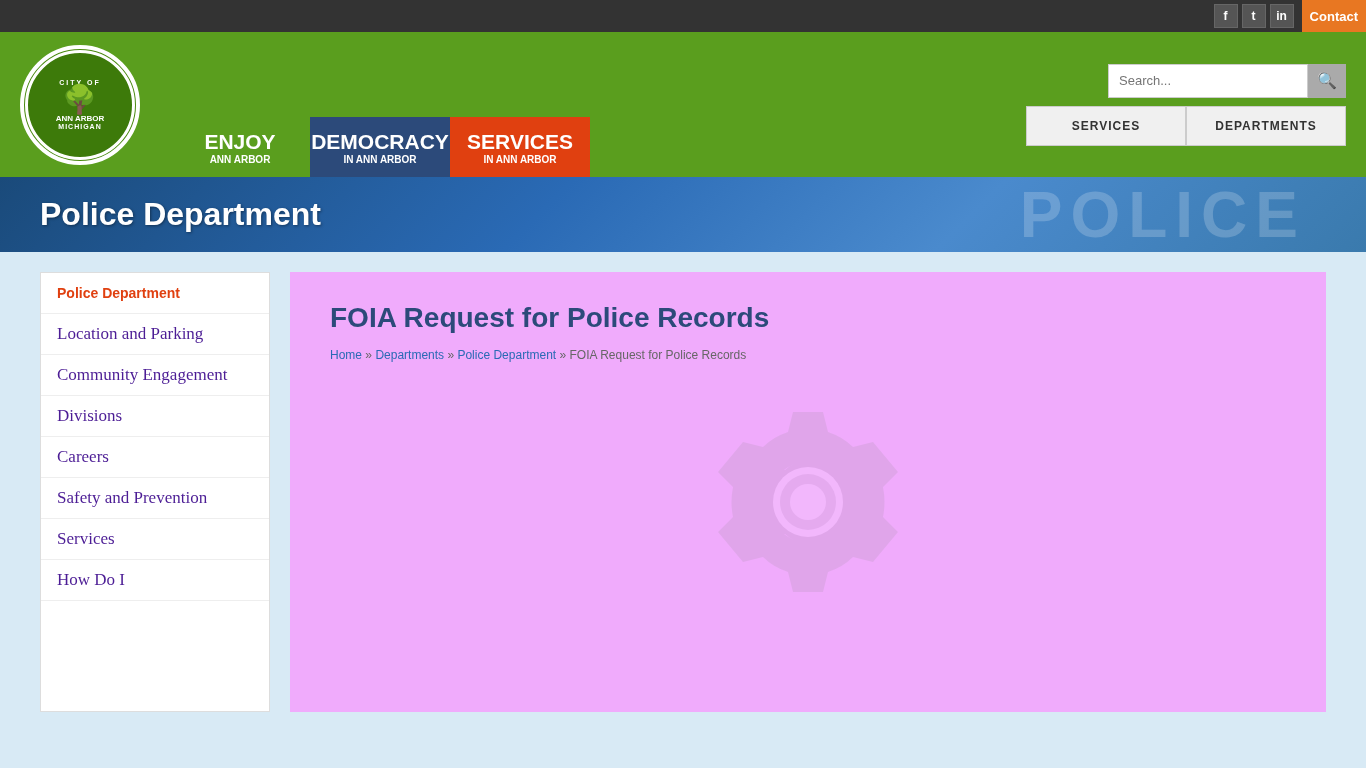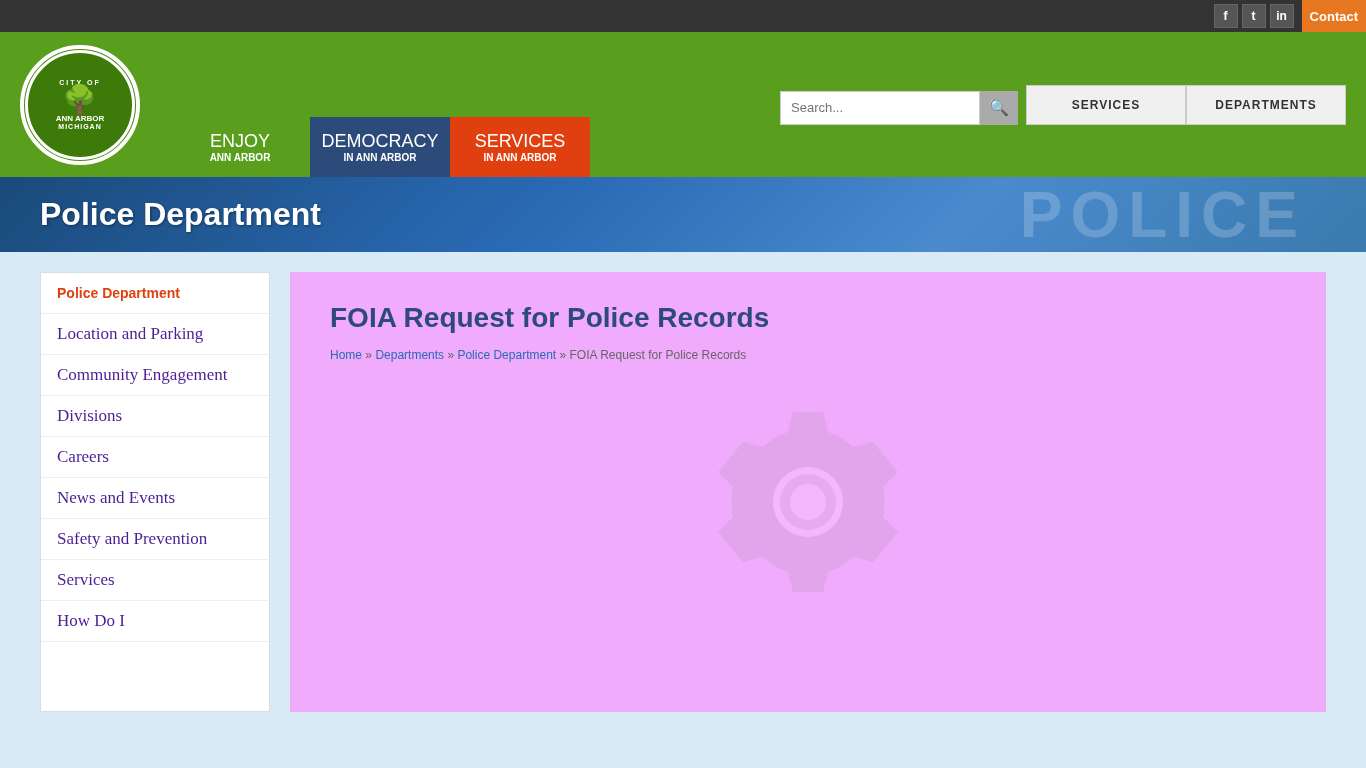--- a/index.html
+++ b/index.html
@@ -104,31 +104,31 @@
       height: 60px;
       display: flex;
       flex-direction: column;
       align-items: center;
       justify-content: center;
       color: #fff;
       text-decoration: none;
       font-weight: bold;
       cursor: pointer;
     }
-    .nav-btn .top-label { font-size: 18px; font-weight: normal; }
+    .nav-btn .top-label { font-size: 21px; font-weight: bold; }
     .nav-btn .bot-label { font-size: 10px; }
     .nav-btn.enjoy { background: #5a9e1e; }
     .nav-btn.business { background: #2c4a7a; }
     .nav-btn.democracy { background: #e04010; }
 
     
     .header-right {
       margin-left: auto;
       display: flex;
-      flex-direction: row;
+      flex-direction: column;
       align-items: flex-end;
       gap: 8px;
       align-self: center;
     }
     .search-bar {
       display: flex;
       align-items: center;
     }
     .search-input {
       width: 200px;
@@ -324,21 +324,20 @@
 </div>
 
 <div class="main-content">
 
   <div class="sidebar">
     <div class="sidebar-title">Police Department</div>
     <a class="sidebar-item">Location and Parking</a>
     <a class="sidebar-item">Community Engagement</a>
     <a class="sidebar-item">Divisions</a>
     <a class="sidebar-item">Careers</a>
-    <a class="sidebar-item">News and Events</a>
     <a class="sidebar-item">Safety and Prevention</a>
     <a class="sidebar-item">Services</a>
     <a class="sidebar-item">How Do I</a>
   </div>
 
   <div class="page-content">
     <h1 class="page-title">FOIA Request for Police Records</h1>
     <div class="breadcrumb">
       <a href="#">Home</a>
       <span> » </span>

